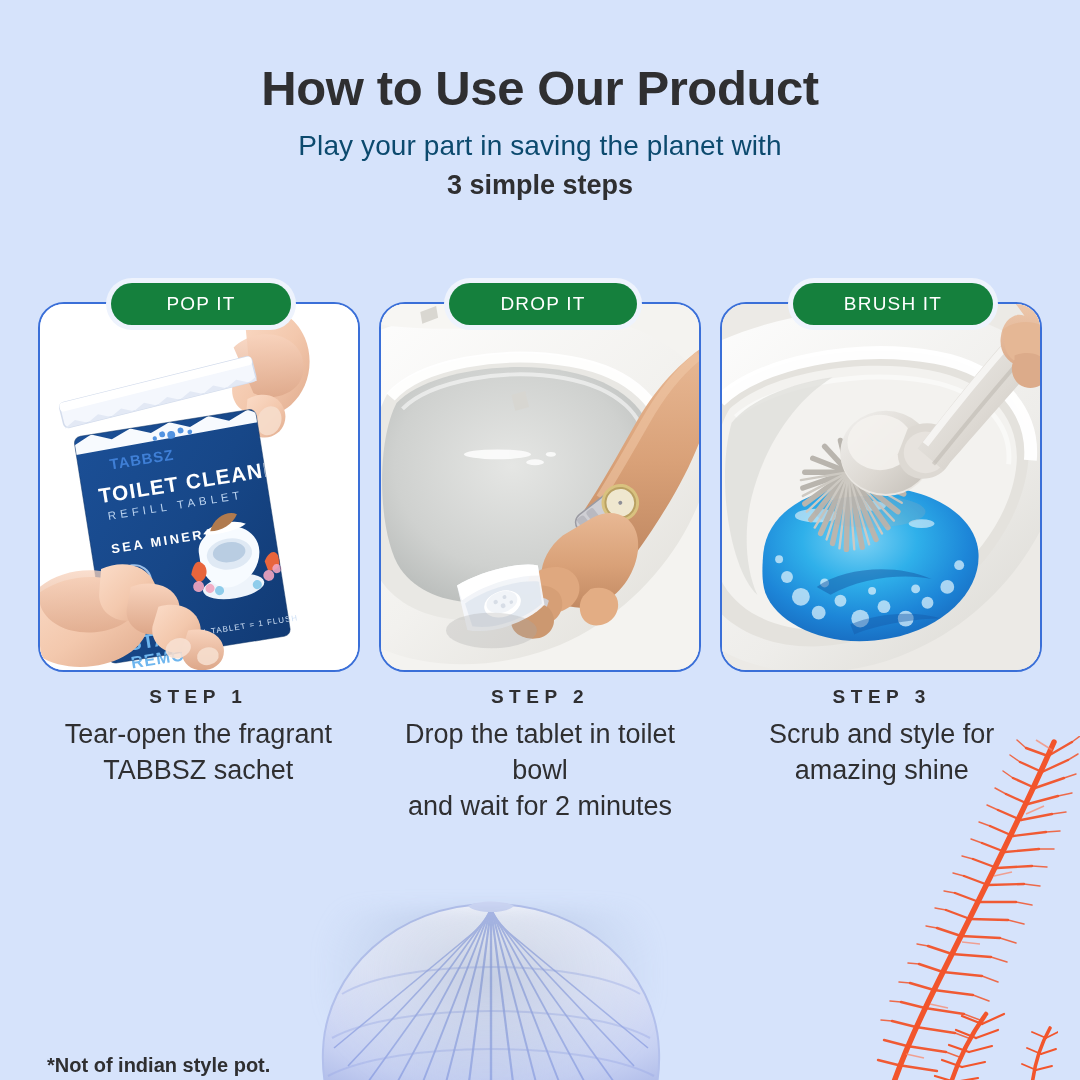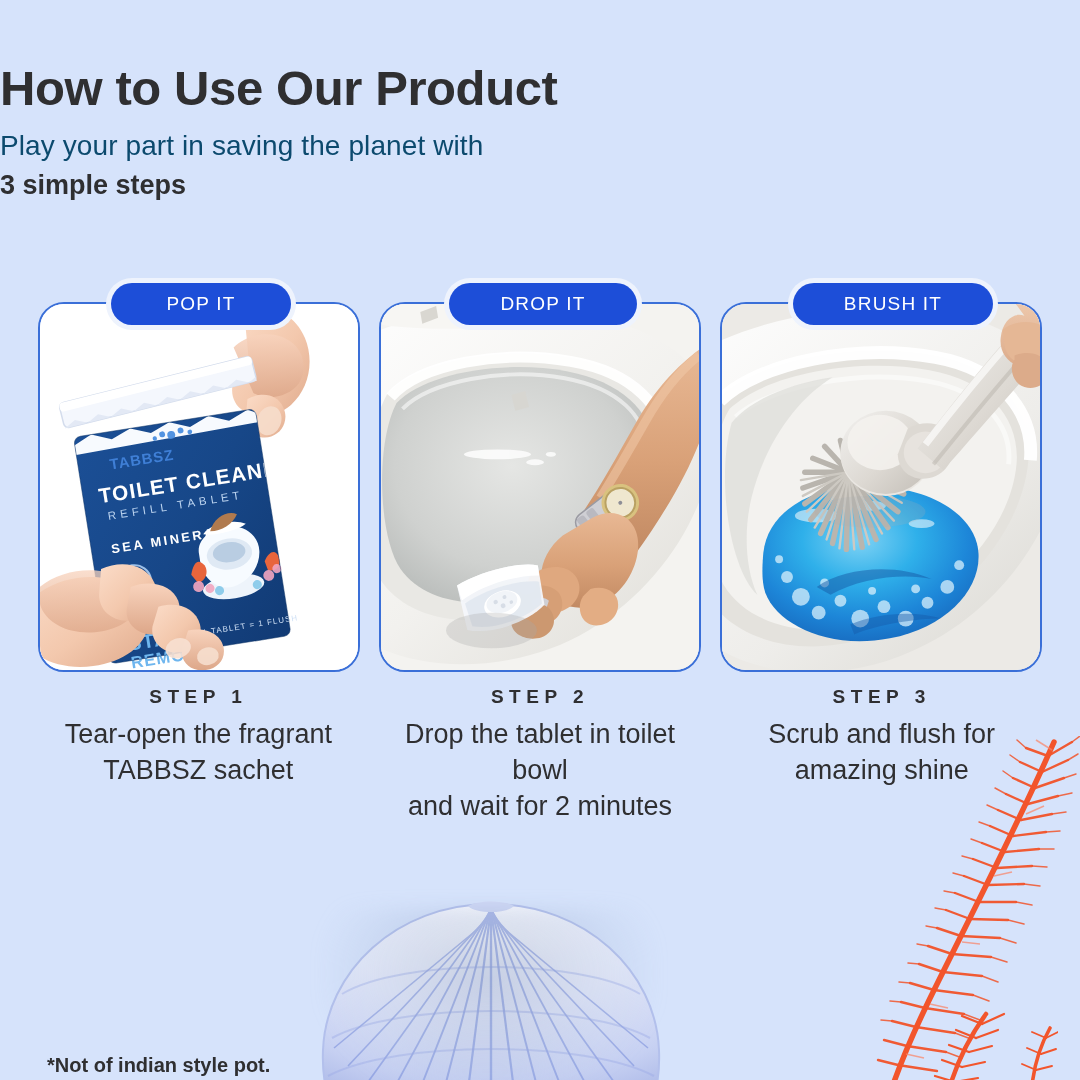--- a/index.html
+++ b/index.html
@@ -36,20 +36,21 @@
   }
   .coral-wrap-2{
     position:absolute; right:22px; top:1008px;
     width:130px; height:78px;
     pointer-events:none;
   }
 
   
   .header{
     position:absolute; left:0; top:0; width:1080px;
+    text-align:center;
   }
   .title{
     margin-top:60px;
     font-size:49px;
     font-weight:bold;
     color:#2f2f31;
     letter-spacing:-.4px;
   }
   .subtitle{
     margin-top:14px;
@@ -87,21 +88,21 @@
 
   
   .badges{
     position:absolute; left:38px; top:283px;
     width:1004px; height:44px;
   }
   .badge{
     position:absolute; top:0;
     height:42px;
     border-radius:22px;
-    background:#1d4ed8;
+    background:#15803d;
     color:#fff;
     font-size:19px;
     letter-spacing:1.2px;
     display:flex; align-items:center; justify-content:center;
     box-shadow:0 0 0 5px #eef3fd;
   }
   .badge.b1{ left:73px;  width:180px; }
   .badge.b2{ left:411px; width:188px; }
   .badge.b3{ left:755px; width:200px; }
 
@@ -644,19 +645,19 @@
   <div class="caption">
     <div class="step-label">STEP 2</div>
     <div class="step-text">
       <span>Drop the tablet in toilet bowl</span><br>
       <span>and wait for 2 minutes</span>
     </div>
   </div>
   <div class="caption">
     <div class="step-label">STEP 3</div>
     <div class="step-text">
-      <span>Scrub and flush for</span><br>
+      <span>Scrub and style for</span><br>
       <span>amazing shine</span>
     </div>
   </div>
 </div>
 
 <div class="footnote">*Not of indian style pot.</div>
 
 </body></html>

